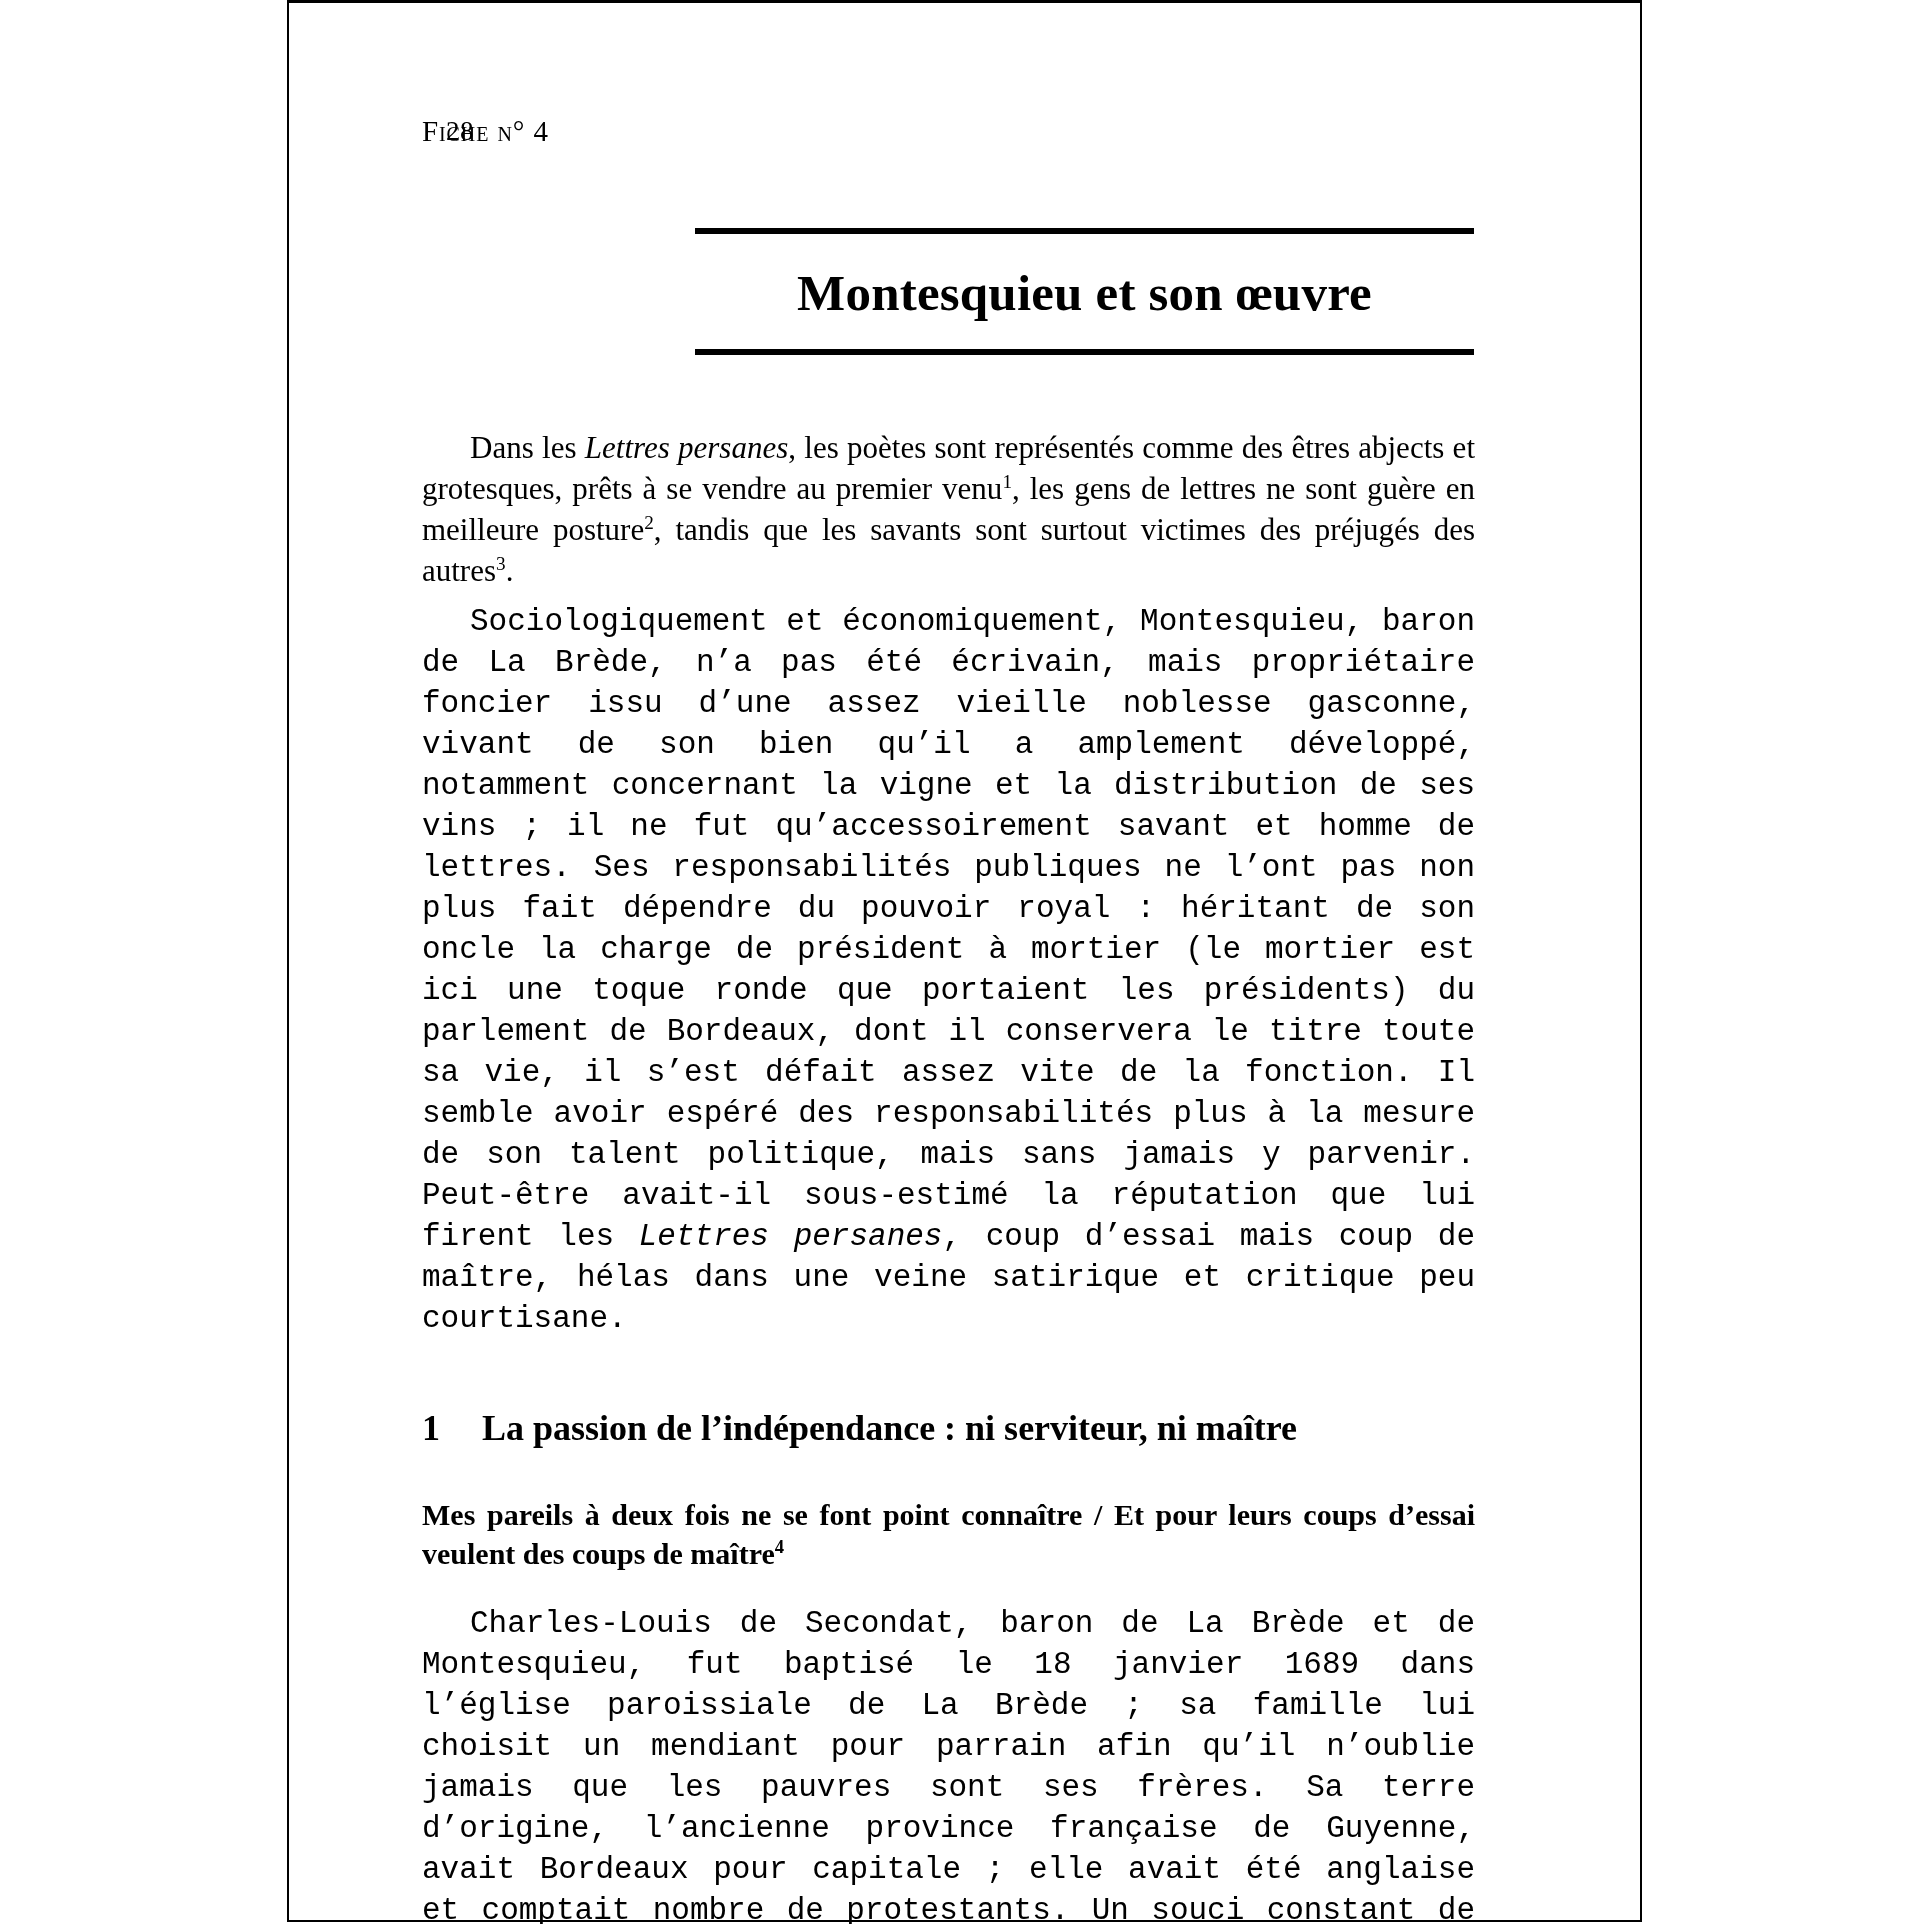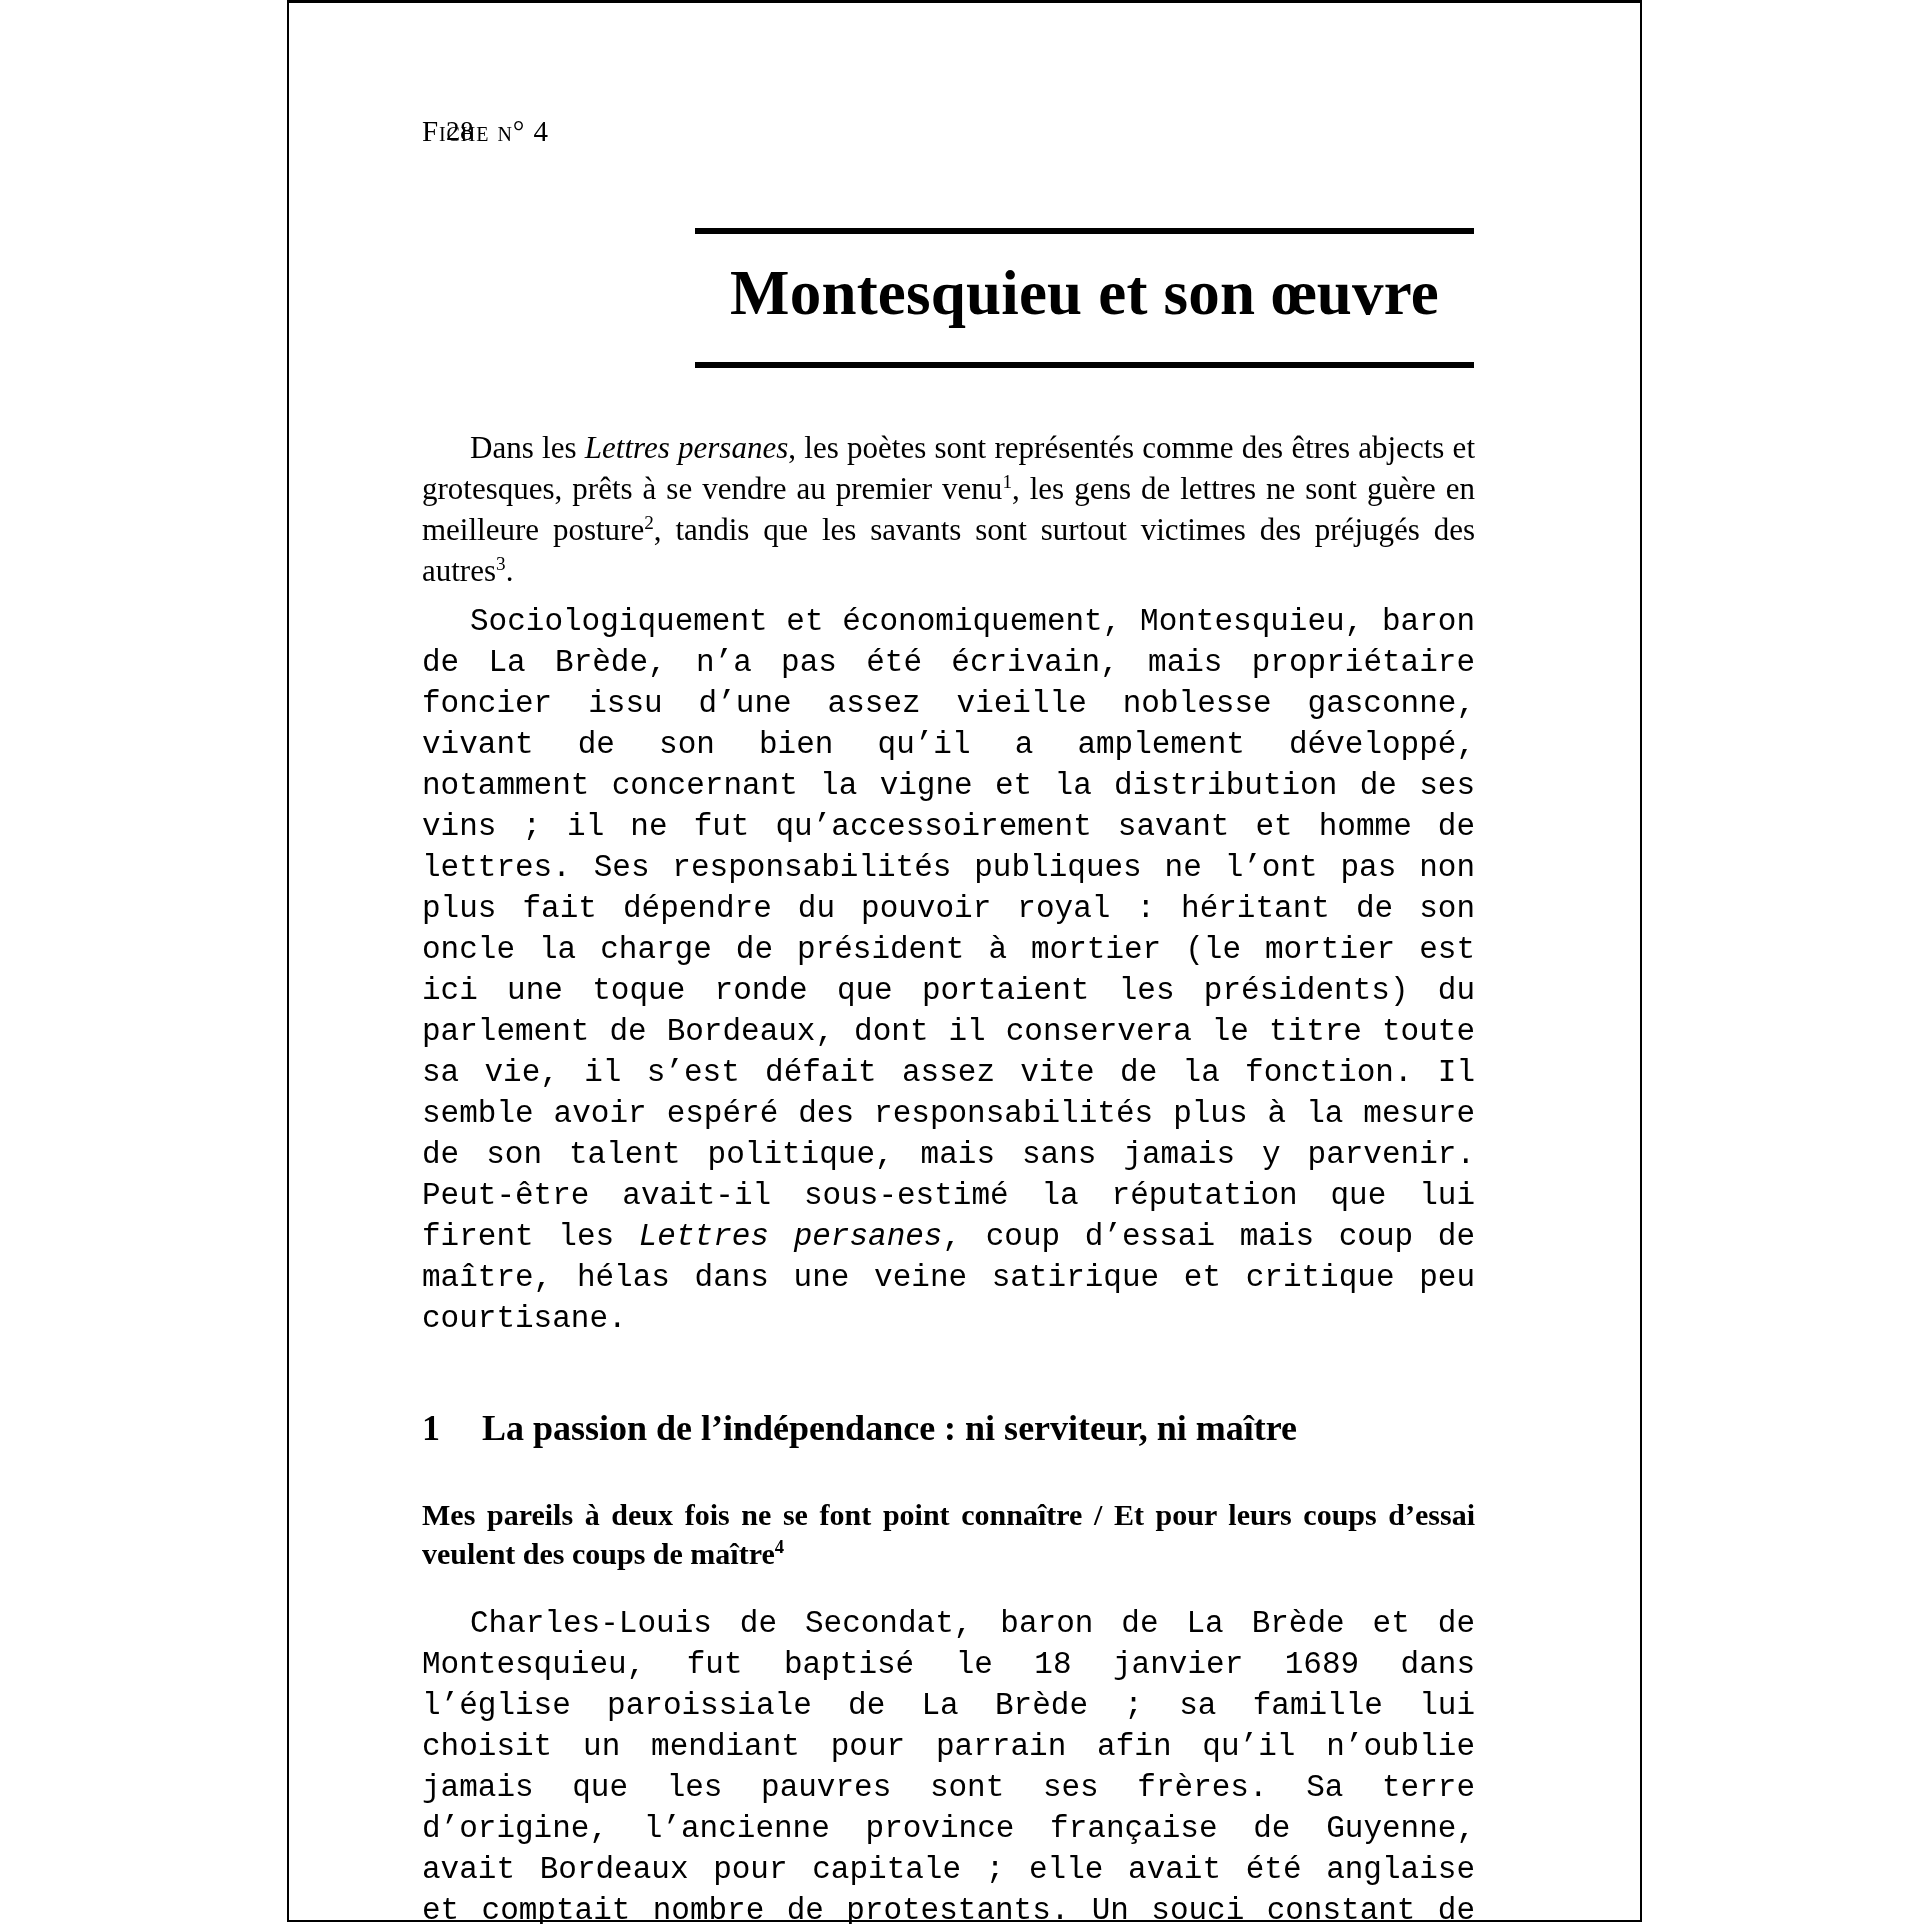--- a/index.html
+++ b/index.html
@@ -72,24 +72,24 @@
     width: 779px;
   }
   .rule-thick {
     width: 100%;
     height: 6.2px;
     background: #000000;
   }
   .display-title {
     font-family: "Liberation Serif", "DejaVu Serif", serif;
     font-weight: bold;
-    font-size: 63px;
+    font-size: 51px;
     line-height: 60px;
     text-align: center;
-    padding: 29px 0 39px 0;
+    padding: 29px 0 26px 0;
     letter-spacing: 0.2px;
   }
 
   
   .body-area {
     position: absolute;
     top: 424px;
     left: 0;
     width: 1053px;
   }

